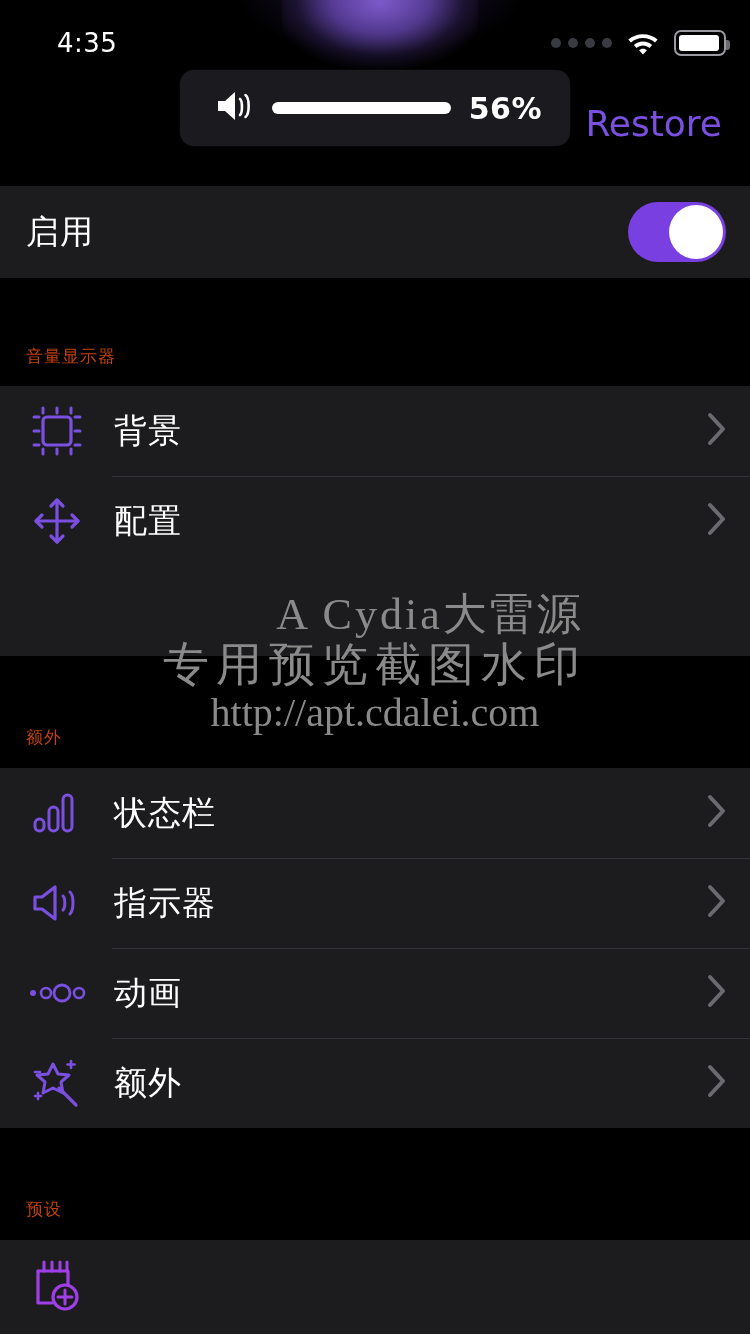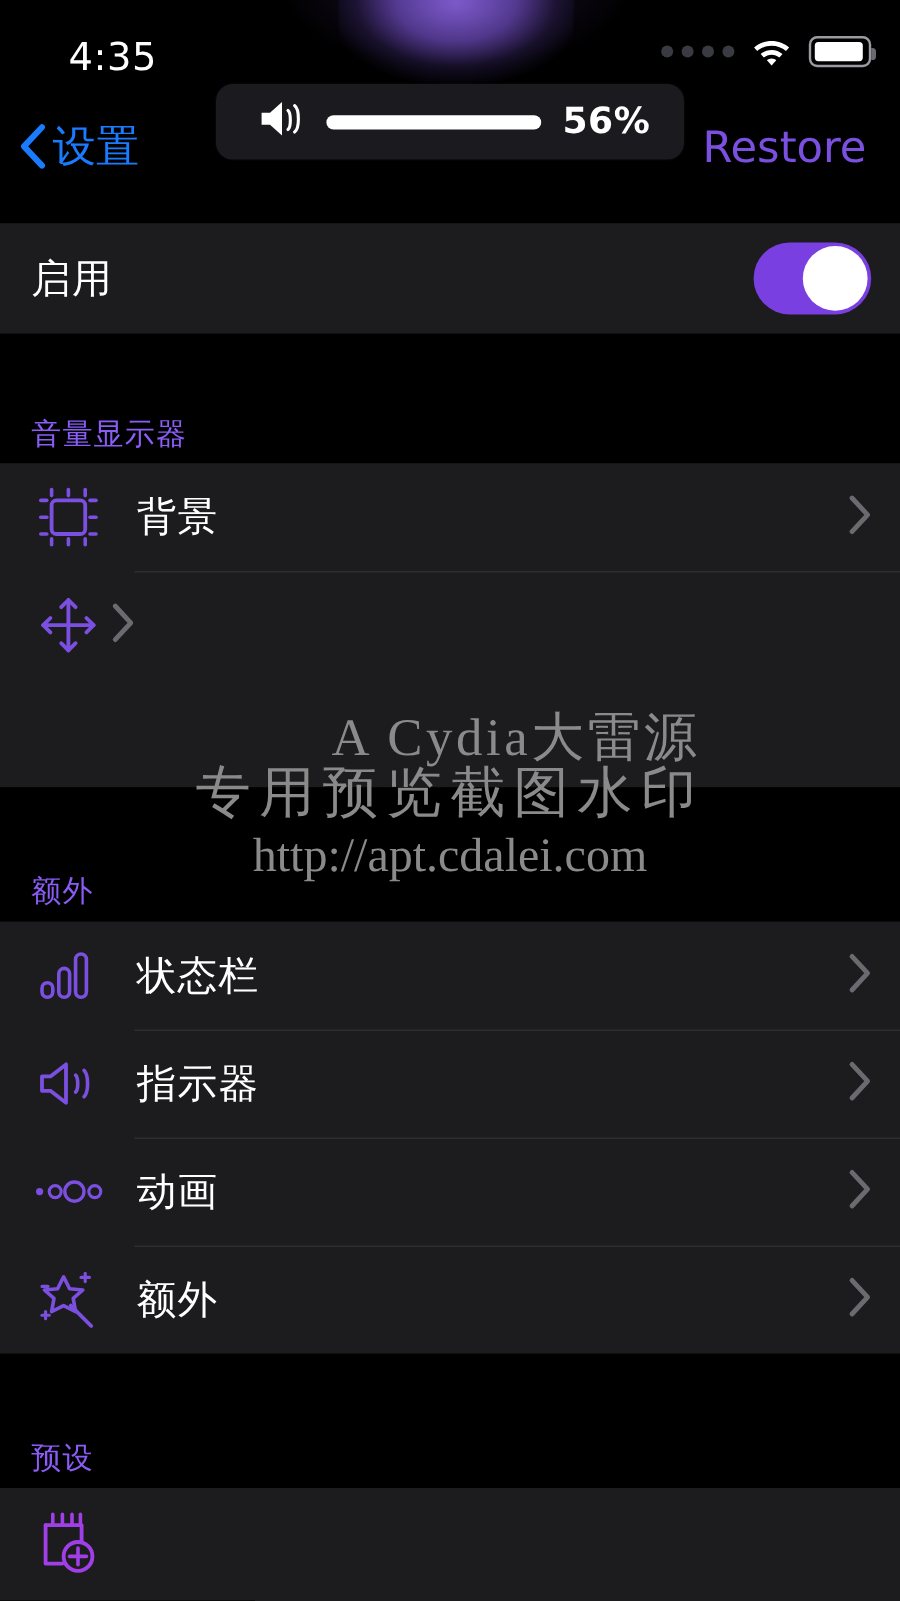--- a/index.html
+++ b/index.html
@@ -40,21 +40,21 @@
     pointer-events:none;
   }
 
   
   .statusbar {
     position:absolute; left:0; top:0; width:750px; height:78px;
     z-index:6;
   }
   .sb-time {
     position:absolute; left:57px; top:28px;
-    color:#fff; font-size:32px; letter-spacing:0.5px;
+    color:#fff; font-size:26px; letter-spacing:0.5px;
     font-family:"DejaVu Sans",sans-serif;
   }
   .sb-right {
     position:absolute; right:24px; top:30px;
     display:flex; align-items:center; gap:14px;
   }
   .sig-dots { display:flex; align-items:center; gap:7px; }
   .sig-dots i {
     display:block; width:10px; height:10px; border-radius:50%;
     background:#3a3a42;
@@ -71,21 +71,21 @@
     background:#6a6a70;
   }
   .battery i {
     display:block; height:16px; margin-left:2.5px;
     background:#fff; border-radius:3px;
   }
 
   
   .hud {
     position:absolute; left:180px; top:70px;
-    width:390px; height:63px;
+    width:390px; height:76px;
     background:#1b1b1f;
     border-radius:14px;
     display:flex; align-items:center;
     z-index:5;
     box-shadow:0 0 0 1px rgba(255,255,255,0.02);
   }
   .hud-speaker { margin-left:34px; width:40px; height:36px; flex:0 0 auto; }
   .hud-track {
     flex:1 1 auto; height:12px; margin:0 18px 0 18px;
     background:#ffffff; border-radius:7px; overflow:hidden;
@@ -137,21 +137,21 @@
   .row-icon svg { display:block; }
   .row-label {
     flex:1 1 auto; color:#fff; font-size:33px;
     margin-left:22px; letter-spacing:1px;
   }
   .row-label.link { color:#1a7bff; }
   .chev { width:20px; height:34px; flex:0 0 auto; }
 
   .section-head {
     position:absolute; left:26px;
-    color:#8b5cf6; font-size:25px; letter-spacing:1px;
+    color:#c2410c; font-size:17px; letter-spacing:1px;
   }
 
   
   .switch {
     width:98px; height:60px; border-radius:30px;
     background:#7a3fe0; position:relative; flex:0 0 auto;
     cursor:pointer;
   }
   .switch .knob {
     position:absolute; right:3px; top:3px;
@@ -161,21 +161,21 @@
   
   .watermark {
     position:absolute; left:0; top:590px; width:750px;
     z-index:9; pointer-events:none;
     text-align:center;
     font-family:"Liberation Serif","DejaVu Serif",serif;
     color:#8a8a8a;
     line-height:1.12;
   }
   .wm1 { font-size:44px; letter-spacing:3px; padding-left:110px; }
-  .wm2 { font-size:46px; letter-spacing:7px;font-family:Liberation Mono, monospace; }
+  .wm2 { font-size:46px; letter-spacing:7px; }
   .wm3 { font-size:40px; letter-spacing:0px; }
 </style>
 </head>
 <body>
 
 <div id="screen">
 
   <div class="glow2"></div>
   <div class="glow"></div>
 
@@ -209,28 +209,20 @@
         <path d="M31.5 7c4.2 3.2 4.2 19 0 22" stroke="#fff" stroke-width="2.6" fill="none" stroke-linecap="round"></path>
       </svg>
     </span>
     <span class="hud-track">
       <span class="hud-fill" id="hudfill" style="width: 56%;"></span>
     </span>
     <span class="hud-pct">56%</span>
   </div>
 
   <div class="navbar">
-    <div class="back-btn">
-      <span>
-        <svg class="back-chevron" viewBox="0 0 26 40">
-          <path d="M21 4L6 20l15 16" stroke="#1a7bff" stroke-width="5" fill="none" stroke-linecap="round" stroke-linejoin="round"></path>
-        </svg>
-      </span>
-      <span class="back-label">设置</span>
-    </div>
     <div class="restore-btn">Restore</div>
   </div>
 
   <div class="content">
 
     <div class="group" style="top:186px;height:92px">
       <div class="row" style="height:92px">
         <span class="row-label" style="margin-left:4px">启用</span>
         <span class="switch">
             <span class="knob"></span>
@@ -277,20 +269,21 @@
             <g stroke="#7b4fe0" stroke-width="3.2" fill="none" stroke-linecap="round" stroke-linejoin="round">
               <line x1="28" y1="7" x2="28" y2="49"></line>
               <line x1="7" y1="28" x2="49" y2="28"></line>
               <path d="M22 13l6-6 6 6"></path>
               <path d="M22 43l6 6 6-6"></path>
               <path d="M13 22l-6 6 6 6"></path>
               <path d="M43 22l6 6-6 6"></path>
             </g>
           </svg>
         </span>
+        <span class="row-label">配置</span>
         <span>
           <svg class="chev" viewBox="0 0 20 34">
               <path d="M4 3l13 14L4 31" stroke="#6a6a70" stroke-width="4" fill="none" stroke-linecap="round" stroke-linejoin="round"></path>
             </svg>
         </span>
       </div>
     </div>
 
     <div class="section-head" style="top:726px">额外</div>
 

